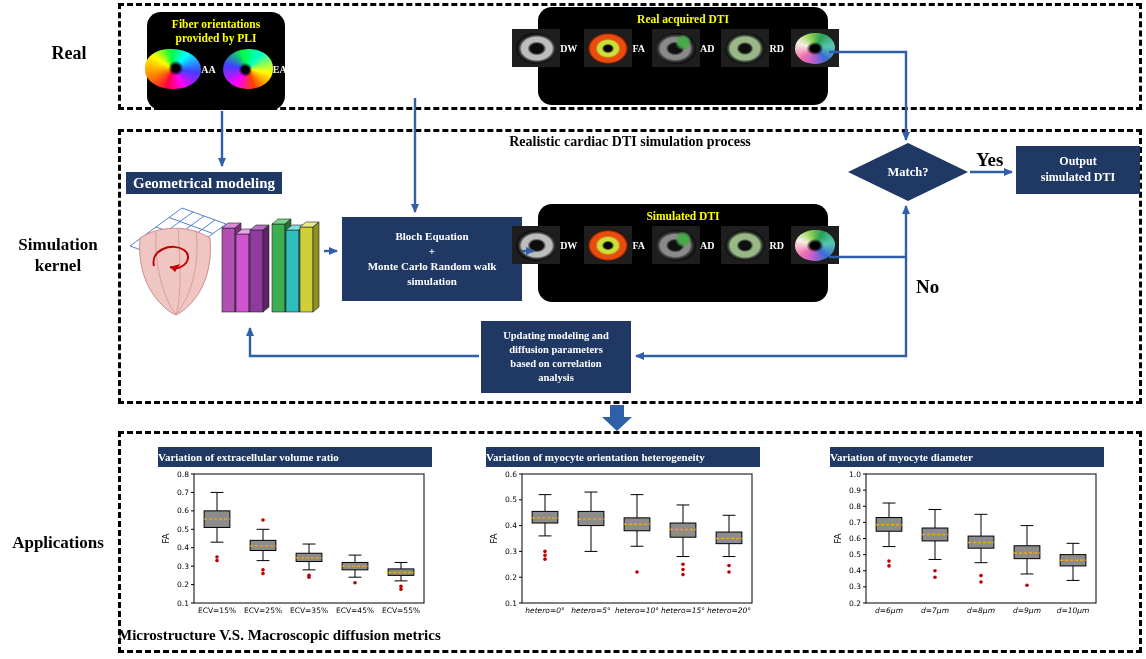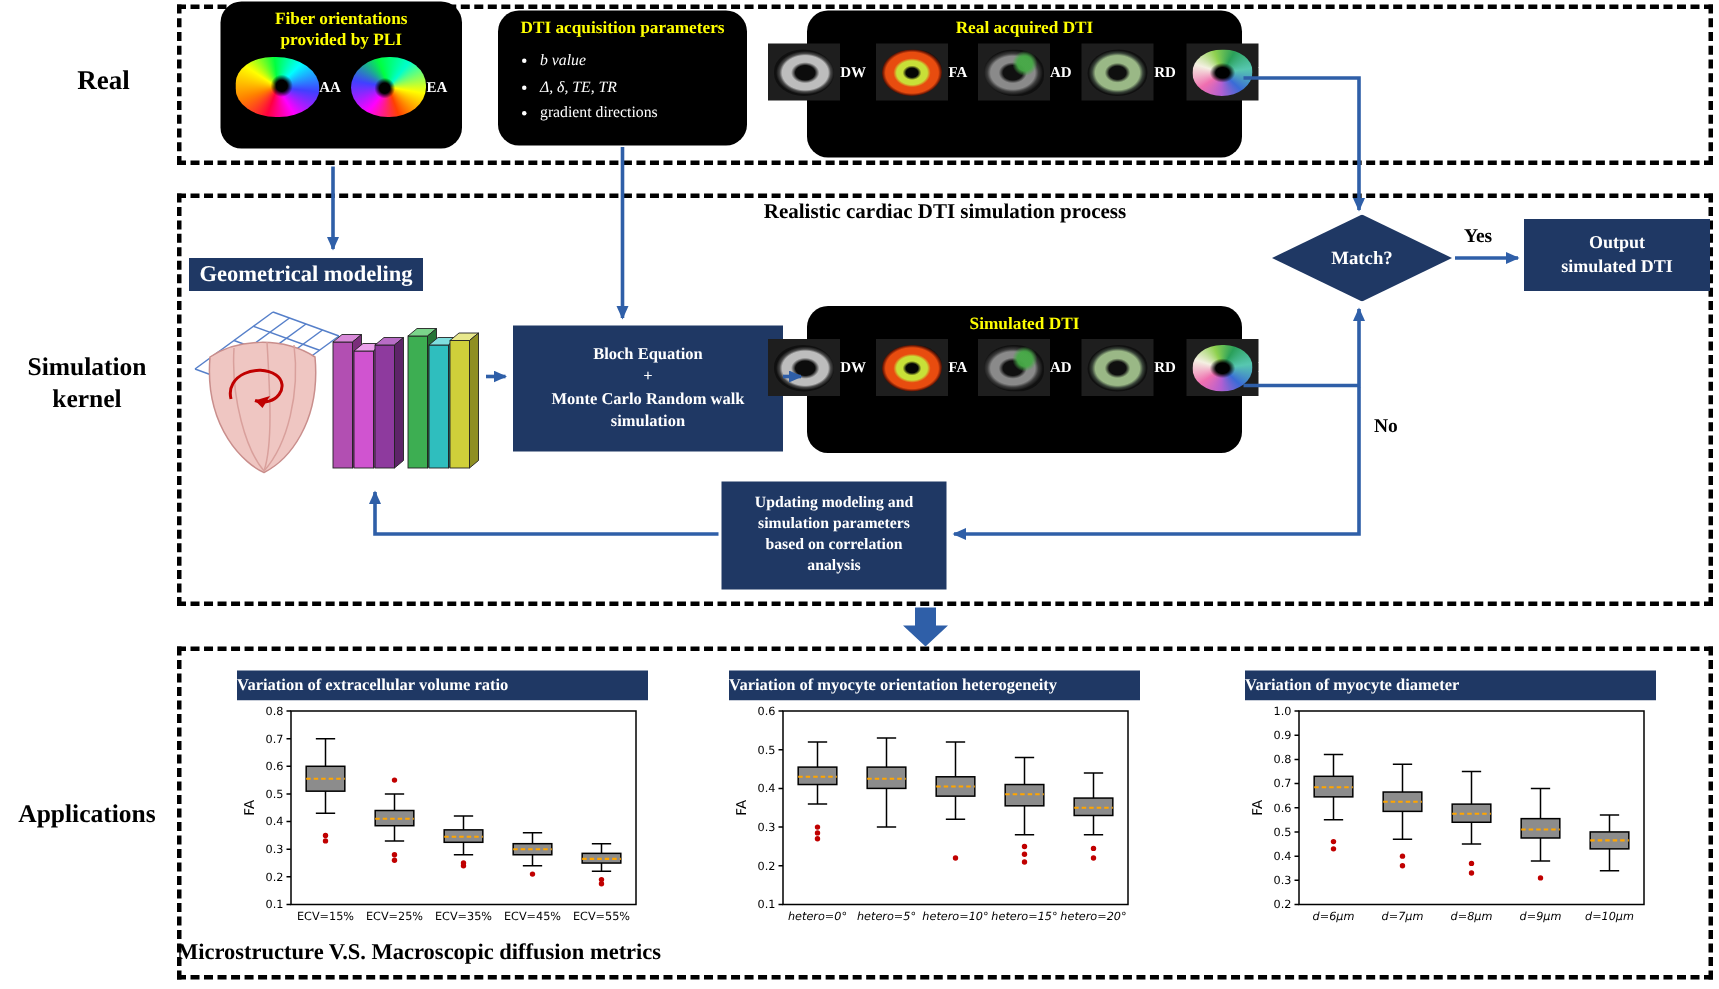--- a/index.html
+++ b/index.html
@@ -19,21 +19,21 @@
   #kernel-frame{left:118px;top:129px;width:1024px;height:275px}
   #apps-frame{left:118px;top:431px;width:1024px;height:222px}
   .seclabel{position:absolute;font-weight:bold;font-size:18px;text-align:center;line-height:1.25}
   #input-label{left:24px;top:42px;width:90px}
   #kernel-label{left:2px;top:234px;width:112px;font-size:17px}
   #apps-label{left:2px;top:532px;width:112px;font-size:17px}
 
   .blackbox{position:absolute;background:#000;border-radius:14px}
   .btitle{color:var(--title_yellow);font-weight:bold;font-size:11.5px;text-align:center;
           padding-top:5px;line-height:1.25}
-  #pli-box{left:147px;top:1px;width:161px;height:98px}
+  #pli-box{left:147px;top:12px;width:138px;height:98px}
   #params-box{left:332px;top:7px;width:166px;height:90px}
   #realdti-box{left:538px;top:7px;width:290px;height:98px}
   #simdti-box{left:538px;top:204px;width:290px;height:98px}
 
   .params-list{list-style:disc;color:#fff;margin:6px 0 0 28px;font-size:10.5px;line-height:1.65;text-align:left}
   .params-list li::marker{color:#fff}
   .params-list li:nth-child(1),.params-list li:nth-child(2){font-style:italic}
 
   .tiles{display:flex;justify-content:center;gap:7px;margin-top:3px}
   .tile-col{display:flex;flex-direction:row;align-items:center}
@@ -64,21 +64,21 @@
   .preline{white-space:pre-line}
   #kernel-title{position:absolute;left:118px;top:134px;width:1024px;text-align:center;
                 font-weight:bold;font-size:14px}
   #geo-header{left:126px;top:172px;width:156px;height:22px;font-size:15px}
   #geo-art{position:absolute;left:126px;top:194px;width:196px;height:128px;background:#fff}
   #bloch-box{left:342px;top:217px;width:180px;height:84px;font-size:11px;line-height:1.35}
   #match-diamond{left:848px;top:143px;width:120px;height:58px;font-size:12.5px;
     clip-path:polygon(50% 0%,100% 50%,50% 100%,0% 50%)}
   #output-box{left:1016px;top:146px;width:124px;height:48px;font-size:12px;line-height:1.3}
   #update-box{left:481px;top:321px;width:150px;height:72px;font-size:10.5px;line-height:1.35}
-  .flowlabel{position:absolute;font-weight:bold;font-size:13px}
+  .flowlabel{position:absolute;font-weight:bold;font-size:19px}
   #yes-label{left:976px;top:149px}
   #no-label{left:916px;top:276px}
 
   #arrows{position:absolute;left:0;top:0;width:1146px;height:659px;pointer-events:none}
   .flow{fill:none;stroke:var(--arrow_blue);stroke-width:2.4px}
   #ah path{fill:var(--arrow_blue)}
   .bigarrow{fill:var(--arrow_blue)}
 
   .panel{position:absolute;width:274px;background:#fff}
   #panel-0{left:158px;top:447px}
@@ -111,28 +111,20 @@
         <div class="blob pli-aa"></div>
         <div class="tile-label">AA</div>
       </div>
       <div class="tile-col">
         <div class="blob pli-ea"></div>
         <div class="tile-label">EA</div>
       </div>
     </div>
   </div>
 
-  <div class="blackbox" id="params-box">
-    <div class="btitle">DTI acquisition parameters</div>
-    <ul class="params-list">
-      <li>b value</li>
-      <li>Δ, δ, TE, TR</li>
-      <li>gradient directions</li>
-    </ul>
-  </div>
 
   <div class="blackbox" id="realdti-box">
     <div class="btitle">Real acquired DTI</div>
     <div class="tiles">
       <div class="tile-col">
         <div class="tile">
             <div class="blob dw"></div>
           </div>
         <div class="tile-label">DW</div>
       </div>
@@ -256,21 +248,21 @@
       </div>
     </div>
   </div>
 
   <div class="navybox" id="match-diamond">Match?</div>
   <div class="flowlabel" id="yes-label">Yes</div>
   <div class="flowlabel" id="no-label">No</div>
   <div class="navybox preline" id="output-box">Output
 simulated DTI</div>
   <div class="navybox preline" id="update-box">Updating modeling and
-simulation parameters
+diffusion parameters
 based on correlation
 analysis</div>
 
   <svg id="arrows">
     <defs>
       <marker id="ah" markerWidth="10" markerHeight="9" refX="8" refY="4" orient="auto" markerUnits="userSpaceOnUse">
         <path d="M0,0 L9,4 L0,8 z"></path>
       </marker>
     </defs>
     <polyline class="flow" points="222,111 222,166" marker-end="url(#ah)"></polyline>

